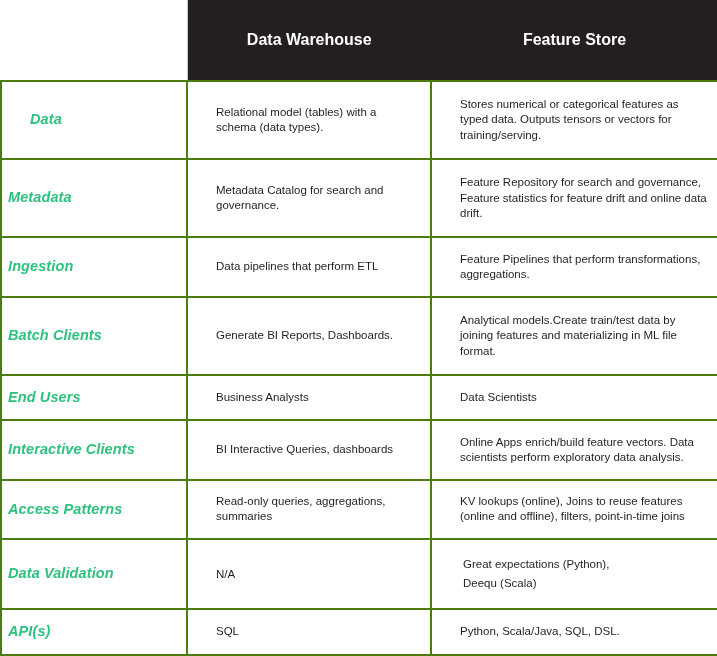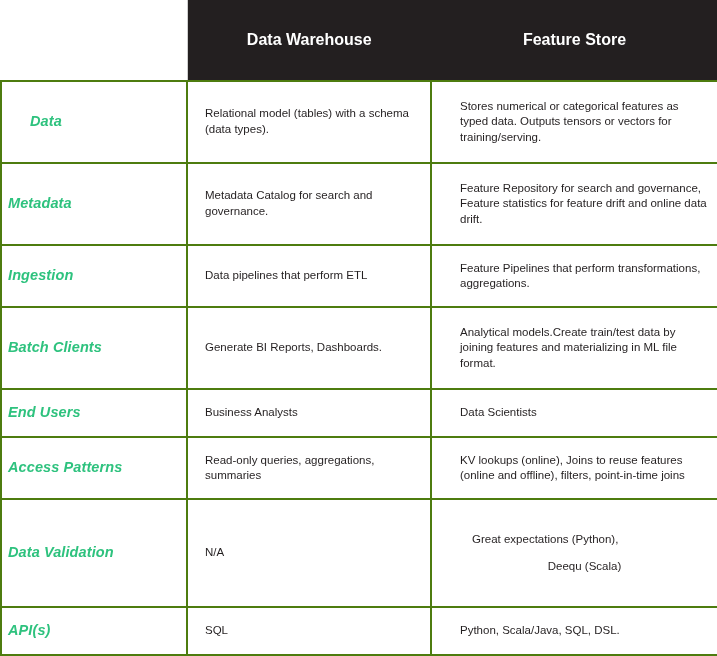--- a/index.html
+++ b/index.html
@@ -57,29 +57,29 @@
   tbody td.row-label {
     font-size: 14.5px;
     font-weight: bold;
     font-style: italic;
     color: #2ec27e;
     padding-left: 6px;
     letter-spacing: 0.1px;
   }
   tbody tr:first-child td.row-label { padding-left: 28px; }
   tbody td.cell-a {
-    padding-left: 17px;
+    padding-left: 28px;
     padding-right: 12px;
   }
   tbody td.cell-b {
     padding-left: 28px;
     padding-right: 8px;
   }
-  tbody td p { margin: 12px; }
-  tbody td p + p { margin-top: 0px; text-align: center; }
+  tbody td p { margin: 3px; }
+  tbody td p + p { margin-top: 0px; }
 </style>
 </head>
 <body>
 
 <div class="table-wrap">
   <table class="compare">
     <colgroup>
       <col class="col-label">
       <col class="col-a">
       <col class="col-b">
@@ -111,20 +111,25 @@
         <td class="row-label">Batch Clients</td>
         <td class="cell-a">Generate BI Reports, Dashboards.</td>
         <td class="cell-b">Analytical models.Create train/test data by joining features and materializing in ML file format.</td>
       </tr>
       <tr>
         <td class="row-label">End Users</td>
         <td class="cell-a">Business Analysts</td>
         <td class="cell-b">Data Scientists</td>
       </tr>
       <tr>
+        <td class="row-label">Interactive Clients</td>
+        <td class="cell-a">BI Interactive Queries, dashboards</td>
+        <td class="cell-b">Online Apps enrich/build feature vectors. Data scientists perform exploratory data analysis.</td>
+      </tr>
+      <tr>
         <td class="row-label">Access Patterns</td>
         <td class="cell-a">Read-only queries, aggregations, summaries</td>
         <td class="cell-b">KV lookups (online), Joins to reuse features (online and offline), filters, point-in-time joins</td>
       </tr>
       <tr>
         <td class="row-label">Data Validation</td>
         <td class="cell-a">N/A</td>
         <td class="cell-b">
           <p>Great expectations (Python),</p>
           <p>Deequ (Scala)</p>

